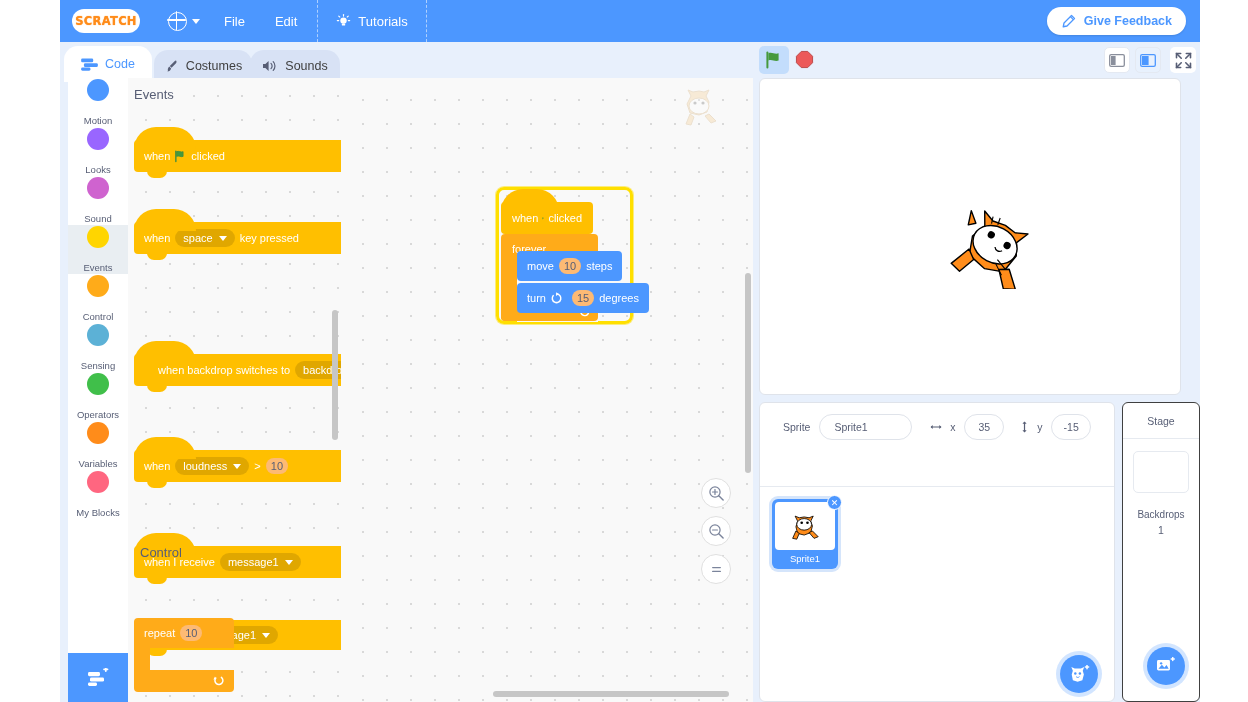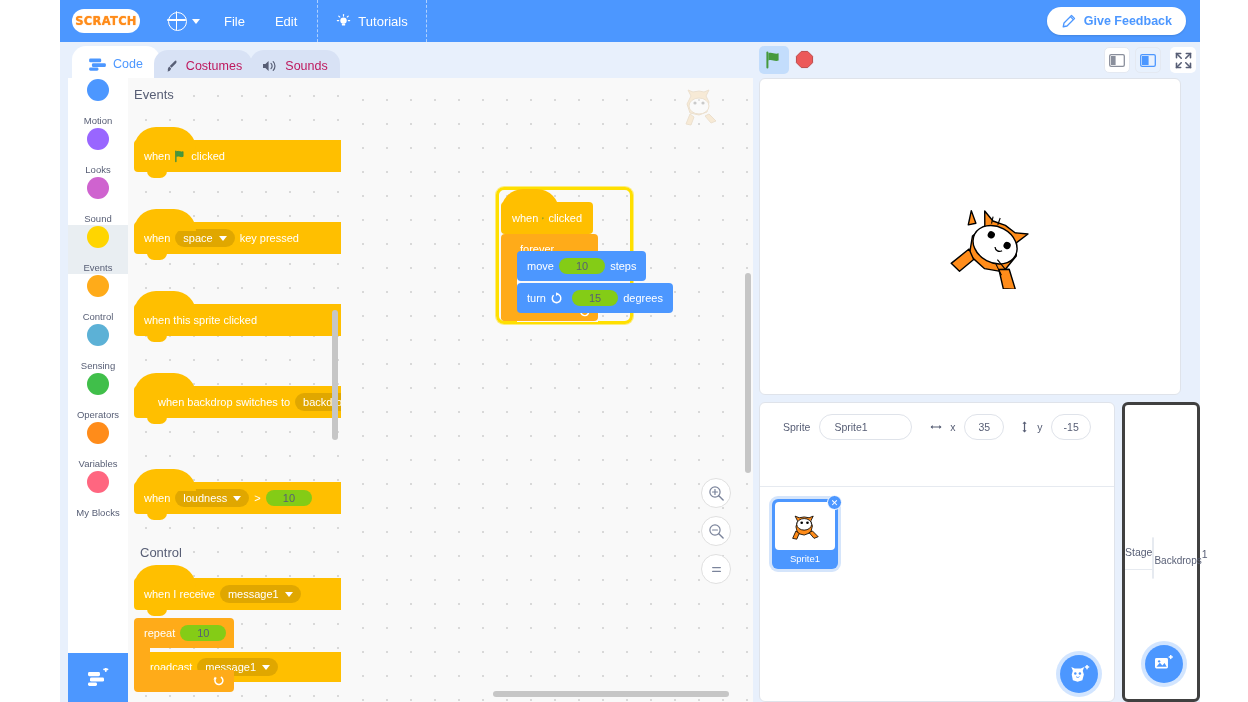--- a/index.html
+++ b/index.html
@@ -79,26 +79,26 @@
   .feedback-btn .txt { color:#4c97ff; font-size:12.5px; font-weight:bold; }
 
   
   .tabrow {
     position:absolute; left:0; top:42px; width: 1140px; height: 40px;
   }
   .tab {
     position:absolute; top:8px; height:32px;
     background:#d8e2f5; border-top-left-radius:14px; border-top-right-radius:14px;
     display:flex; align-items:center; justify-content:center; gap:7px;
-    font-size:12.5px; color:#be185d; cursor:pointer;
+    font-size:12.5px; color:#404040; cursor:pointer;
   }
   .tab.active {
     background:#fff; color:#4c97ff; top:4px; height:36px; font-weight:normal;
   }
-  #tab0 { left: 12px;  width: 88px; }
+  #tab0 { left: 4px;  width: 88px; }
   #tab1 { left: 94px; width: 98px; }
   #tab2 { left: 190px;width: 90px; }
 
   
   .editorbody {
     position:absolute; left:0; top:78px; width:1140px; height:624px;
   }
   .catcol {
     position:absolute; left:8px; top:0; width:60px; height:624px;
     background:#fff; overflow:hidden;
@@ -148,21 +148,21 @@
     background:#ffbf00; border-radius:0 0 7px 7px;
   }
   .dropdown {
     background:rgba(0,0,0,.12); border-radius:12px; padding:3px 8px;
     display:flex; align-items:center; gap:6px; margin:0 5px;
     font-size:11px;
   }
   .caret-w { width:0;height:0;border-left:4px solid transparent;
              border-right:4px solid transparent;border-top:5px solid #fff; }
   .numoval {
-    background:#84cc16; color:#575e75; border-radius:11px; padding:2px 17px;
+    background:#fdba74; color:#575e75; border-radius:11px; padding:2px 5px;
     margin:0 5px; font-size:11px; min-width:14px; text-align:center;
   }
   .flagicon { margin:0 4px; }
   .pal-scroll {
     position:absolute; right:3px; top:232px; width:6px; height:130px;
     background:#c6c6c6; border-radius:3px;
   }
 
   
   .workspace {
@@ -183,21 +183,21 @@
     position:absolute; background:#ffbf00; color:#fff; font-size:11px;
     border-radius:4px; height:32px; display:flex; align-items:center;
     padding:0 11px; white-space:nowrap;
   }
   .w-hat:before{
     content:""; position:absolute; left:0; top:-13px; width:58px;height:22px;
     background:#ffbf00; border-radius:30px 30px 0 0;
   }
   .cblock { position:absolute; background:#ffab19; border-radius:4px; }
   .cblock .ctop {
-    height:30px; display:flex;align-items:center; padding-left:19px;
+    height:30px; display:flex;align-items:center; padding-left:11px;
     color:#fff; font-size:11px;
   }
   .motionblk {
     position:absolute; background:#4c97ff; color:#fff; font-size:11px;
     border-radius:4px; height:30px; display:flex; align-items:center;
     padding:0 10px; white-space:nowrap;
   }
   .motionblk:after{
     content:""; position:absolute; left:13px; bottom:-5px; width:20px;height:7px;
     background:#4c97ff; border-radius:0 0 7px 7px; z-index:-1;
@@ -274,22 +274,22 @@
     display:flex;align-items:center;justify-content:center;
     color:#fff; font-size:9px; cursor:pointer;
   }
   .fab {
     position:absolute; width:38px;height:38px;border-radius:50%;
     background:#4c97ff; box-shadow:0 0 0 4px rgba(76,151,255,.25);
     display:flex;align-items:center;justify-content:center;cursor:pointer;
   }
   .stagepanel {
     position:absolute; left:363px; top:360px; width:78px; height:300px;
-    background:#fff; border:3px solid #404040; border-radius:6px;
-    display:flex; flex-direction:row; align-items:center;
+    background:#fff; border:1px solid #404040; border-radius:6px;
+    display:flex; flex-direction:column; align-items:center;
   }
   .stagepanel .hd {
     font-size:10.5px;color:#575e75; padding:12px 0 11px 0;
     border-bottom:1px solid #e6eaf0; width:100%; text-align:center;
   }
   .stage-thumb {
     width:56px;height:42px;background:#fff;border:1.5px solid #e6eaf0;
     border-radius:5px; margin-top:12px;
   }
   .bk-lbl { font-size:10px;color:#575e75;margin-top:16px; }
@@ -428,23 +428,20 @@
 
       <div class="block hat" style="left:6px; top:88px;">
         <span>when</span>
         <span class="dropdown">
           <span>space</span>
           <span class="caret-w"></span>
         </span>
         <span>key pressed</span>
       </div>
 
-      <div class="block hat" style="left:6px; top:138px;">
-        <span>when this sprite clicked</span>
-      </div>
 
       <div class="block hat" style="left:6px; top:188px;padding-left:24px;">
         <span>when backdrop switches to</span>
         <span class="dropdown">
           <span>backdrop1</span>
 
         </span>
       </div>
 
       <div class="block hat" style="left:6px; top:252px;">

